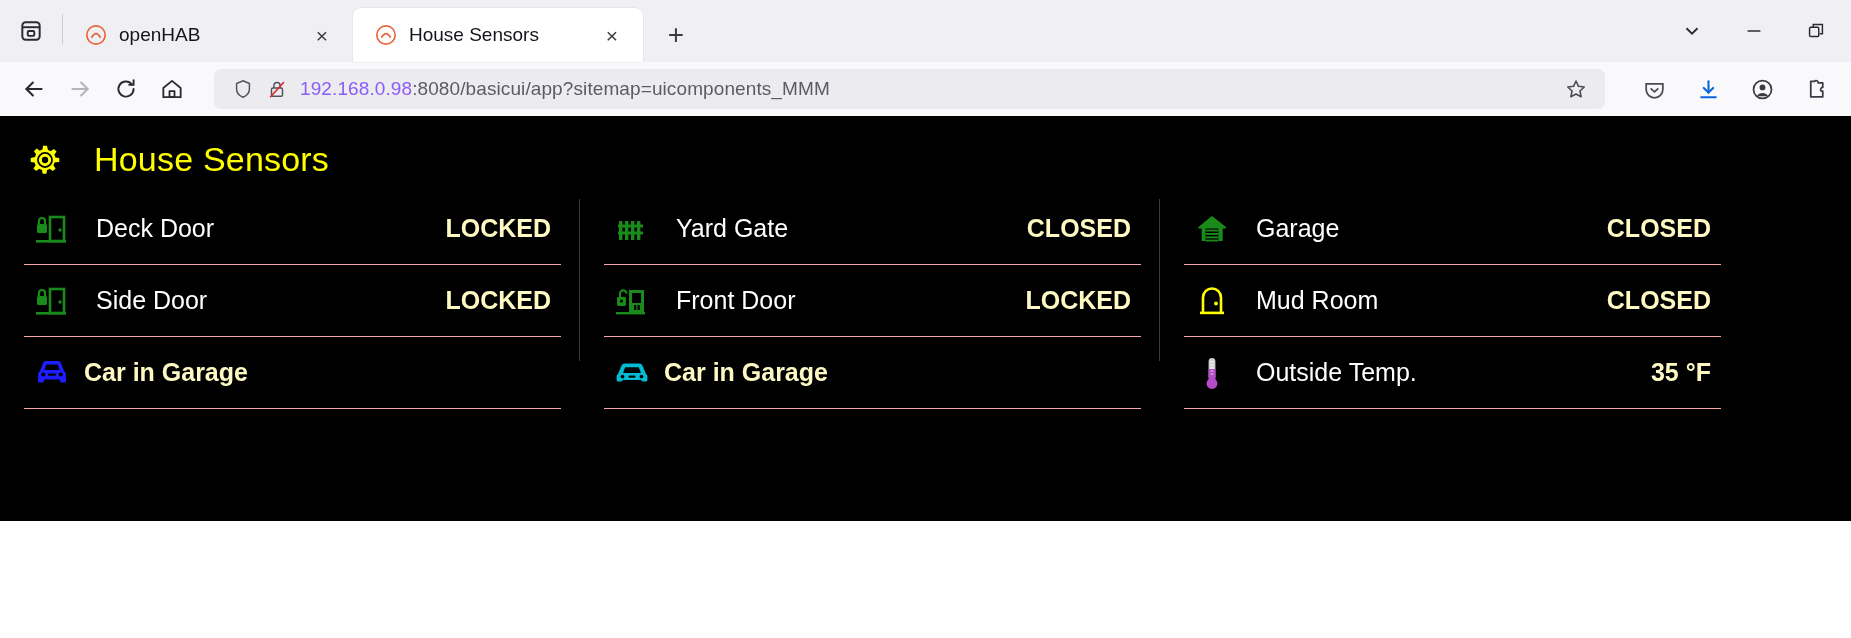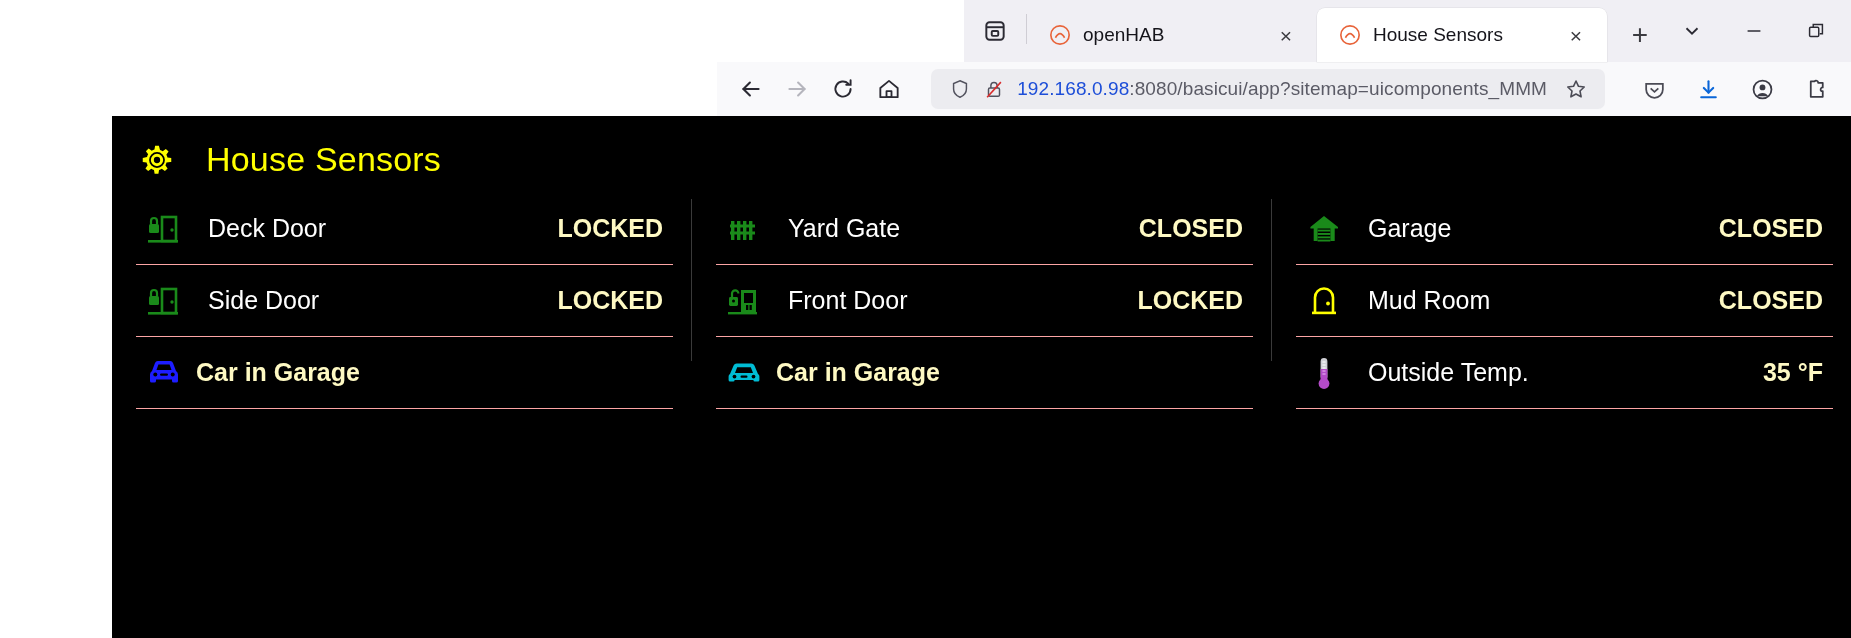--- a/index.html
+++ b/index.html
@@ -4,21 +4,21 @@
 <style>
   * { box-sizing: border-box; margin: 0; padding: 0; }
   html, body {
     width: 1851px; height: 638px;
     overflow: hidden;
     font-family: "Liberation Sans", sans-serif;
     background: #ffffff;
   }
 
   
-  .browser { width: 1851px; height: 638px; display: flex; flex-direction: column; align-items: flex-end; }
+  .browser { width: 1851px; height: 521px; display: flex; flex-direction: column; }
 
   .tabstrip {
     height: 62px;
     background: #f0eff4;
     display: flex;
     align-items: flex-end;
     position: relative;
     flex: 0 0 62px;
   }
   .tabstrip-lead {
@@ -96,21 +96,21 @@
   }
   .urlbar-icon { display: flex; align-items: center; justify-content: center; }
   .urltext {
     flex: 1;
     font-size: 19px;
     color: #5b5b66;
     white-space: nowrap;
     overflow: hidden;
     letter-spacing: .1px;
   }
-  .urltext .host { color: #1d4ed8; }
+  .urltext .host { color: #8b5cf6; }
   .urlbar-star { width: 34px; height: 34px; display:flex; align-items:center; justify-content:center;}
   .navbar-right { display: flex; align-items: center; gap: 8px; padding-left: 6px;}
   .navbar-right .navbtn { width: 46px; }
 
   
   .page {
     flex: 1;
     background: #000000;
     overflow: hidden;
     position: relative;

